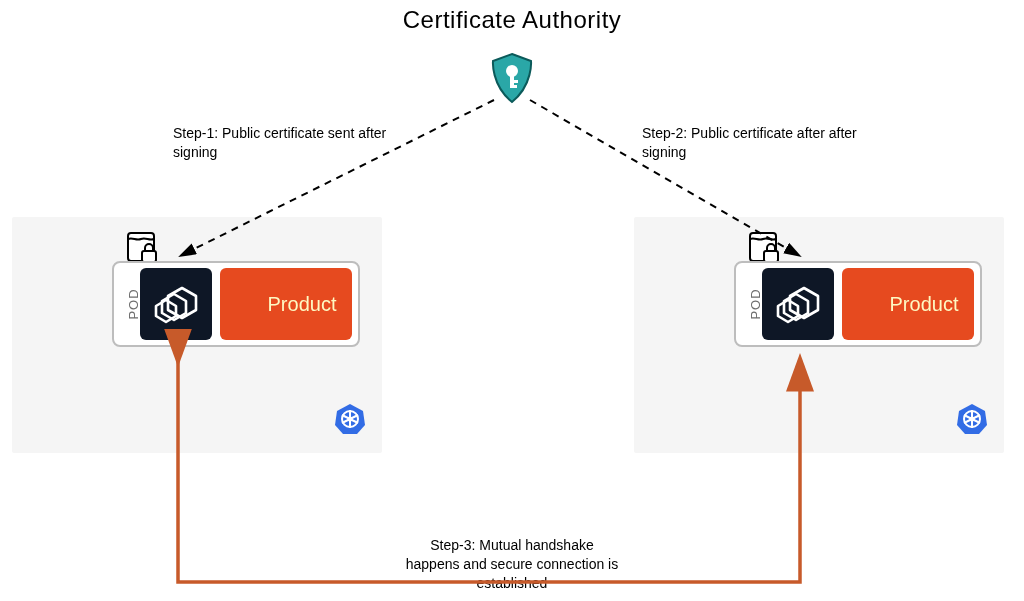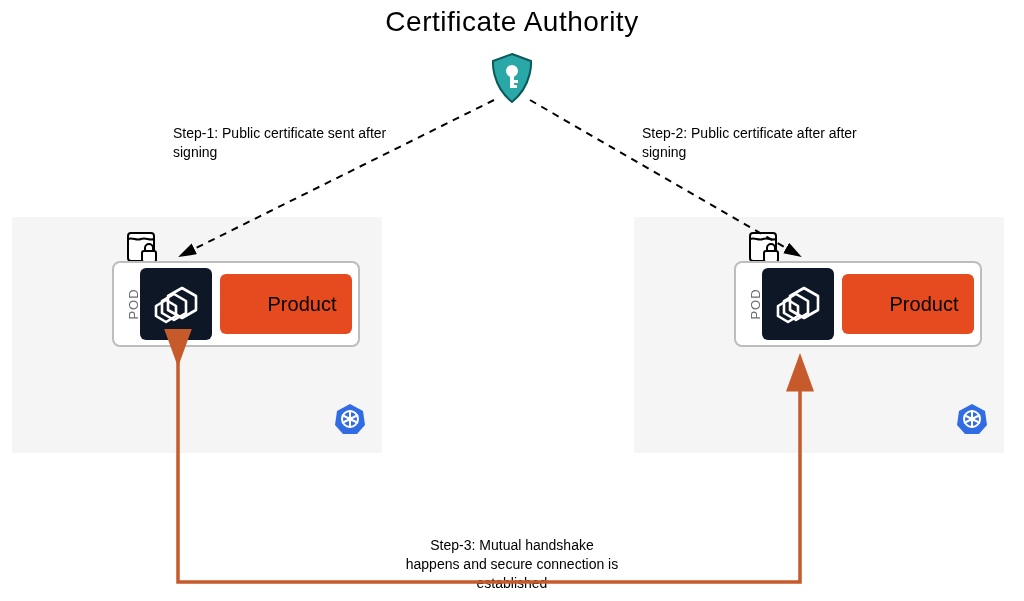--- a/index.html
+++ b/index.html
@@ -9,21 +9,21 @@
     position: relative;
     font-family: Arial, Helvetica, sans-serif;
     background: #ffffff;
     overflow: hidden;
   }
   .title {
     position: absolute;
     top: 6px;
     left: 50%;
     transform: translateX(-50%);
-    font-size: 28px;
+    font-size: 24px;
     font-weight: 400;
     color: #000;
     letter-spacing: 0.5px;
   }
   .shield {
     position: absolute;
     top: 52px;
     left: 50%;
     transform: translateX(-50%);
   }
@@ -93,24 +93,24 @@
     border-radius: 6px;
     border: 2px solid #fff;
     top: -4px; left: -6px;
     z-index: -1;
     display: none;
   }
   .cluster-right .sidecar-shadow { display: block; }
 
   .product {
     flex: 1;
-    height: 60px;
+    height: 72px;
     background: #e64a1f;
     border-radius: 6px;
-    color: #000000;
+    color: #fef9c3;
     display: flex;
     align-items: center;
     justify-content: center;
     font-size: 20px;
     padding-left: 32px;
   }
 
   .cert-badge { position: absolute; top: 10px; left: 112px; }
 
   

